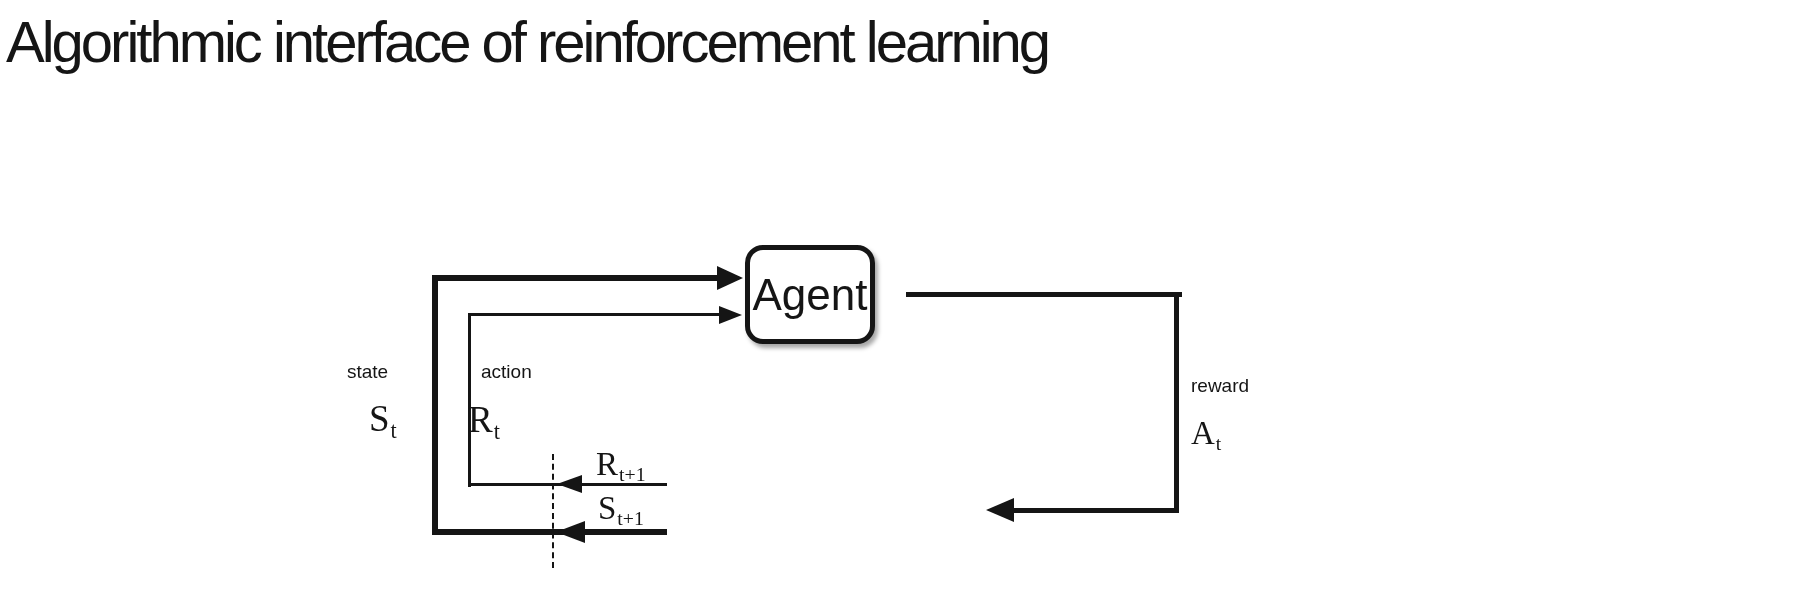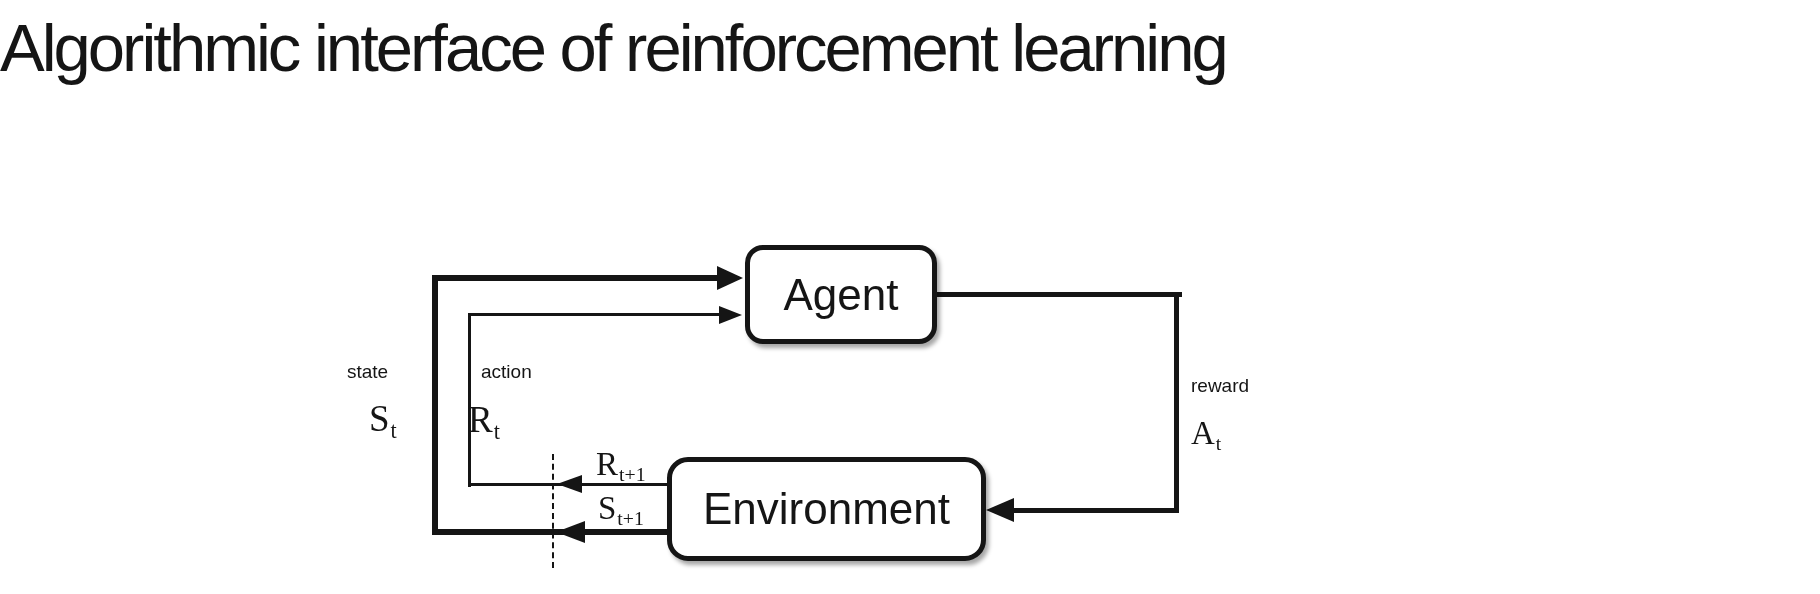--- a/index.html
+++ b/index.html
@@ -11,23 +11,23 @@
     position:relative;
     width:1820px;
     height:594px;
     background:var(--bg);
     overflow:hidden;
     font-family:"Liberation Sans", sans-serif;
     color:var(--ink);
   }
   .title{
     position:absolute;
-    left:0;
+    left:6px;
     top:6px;
-    font-size:67px;
+    font-size:58px;
     font-weight:300;
     letter-spacing:-3px;
     line-height:1.25;
     white-space:nowrap;
     color:var(--ink);
   }
   
   .hline,.vline{position:absolute;background:var(--ink);}
   .node{
     position:absolute;
@@ -114,25 +114,22 @@
   <div class="hline" style="left:468px;top:483px;width:199px;height:3px;"></div>
   <div class="arrow al-thin" style="left:557px;top:475px;"></div>
 
   <div class="hline" style="left:906px;top:292px;width:276px;height:5px;"></div>
   <div class="vline" style="left:1174px;top:292px;width:5px;height:221px;"></div>
   <div class="hline" style="left:1012px;top:508px;width:167px;height:5px;"></div>
   <div class="arrow al-action" style="left:986px;top:498px;"></div>
 
   <div class="dashed" style="left:552px;top:454px;height:114px;"></div>
 
-  <div class="node" style="left:745px;top:245px;width:192px;height:99px;border-radius:18px;">
+  <div class="node" style="left:745px;top:245px;width:130px;height:99px;border-radius:18px;">
     <span>Agent</span>
-  </div>
-  <div class="node" style="left:667px;top:457px;width:319px;height:104px;border-radius:21px;">
-    <span>Environment</span>
   </div>
 
   <div class="word" style="left:347px;top:361px;">state</div>
   <div class="math" style="left:369px;top:400px;"><span>S</span><span class="msub">t</span></div>
 
   <div class="word" style="left:481px;top:361px;">action</div>
   <div class="math" style="left:468px;top:401px;"><span>R</span><span class="msub">t</span></div>
 
   <div class="word" style="left:1191px;top:375px;">reward</div>
   <div class="math math-sm" style="left:1191px;top:417px;"><span>A</span><span class="msub">t</span></div>

